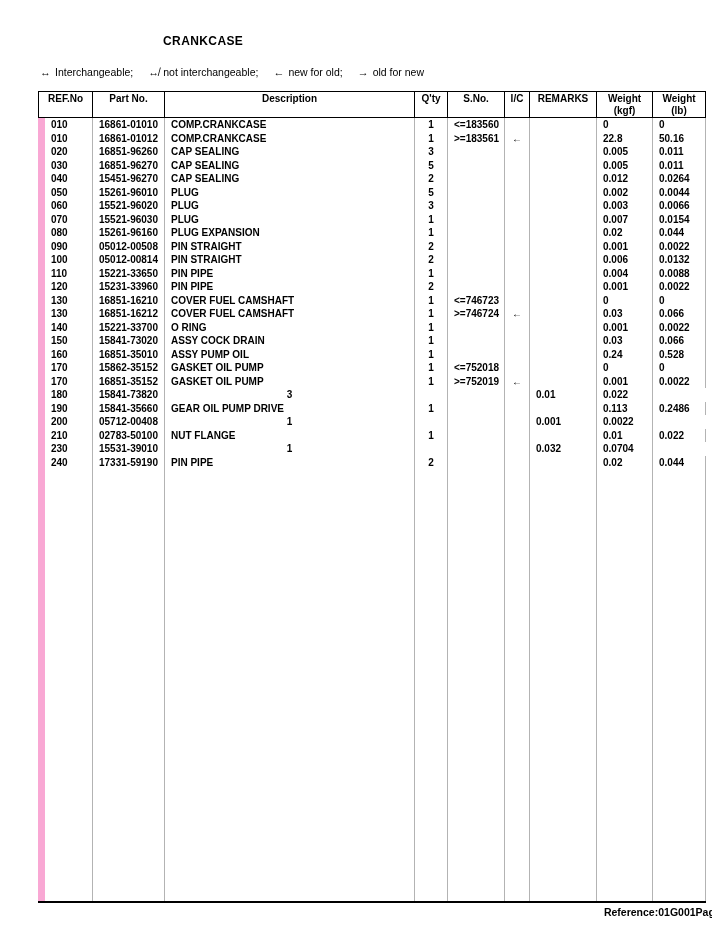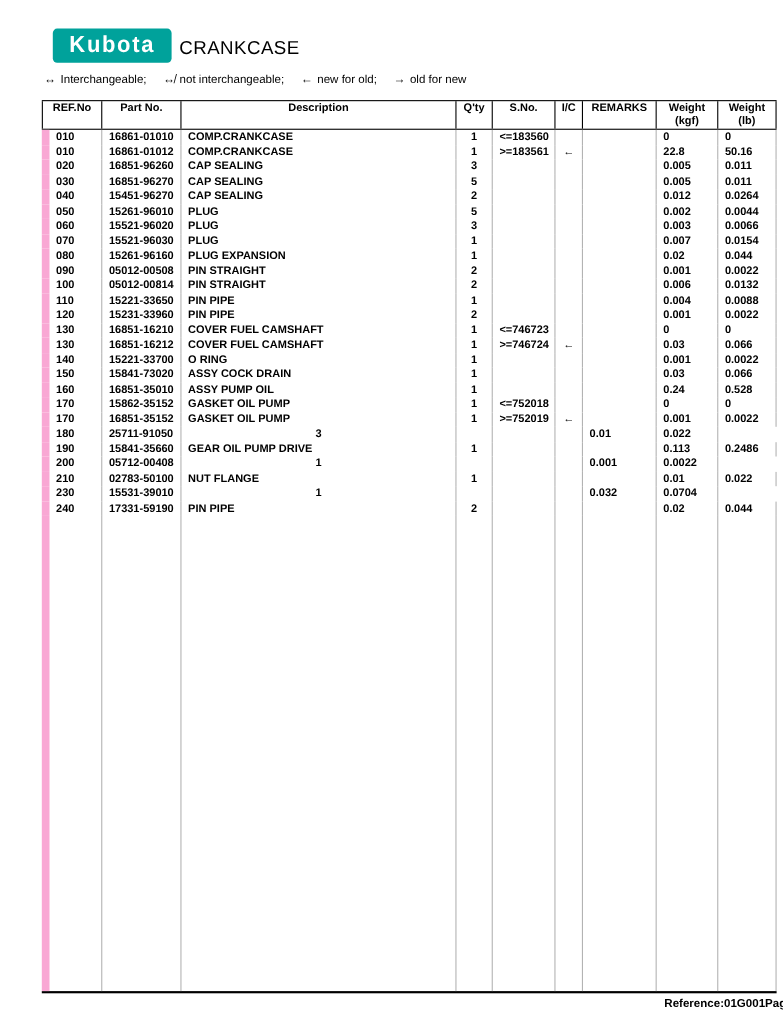--- a/index.html
+++ b/index.html
@@ -10,21 +10,21 @@
   }
   
   .logo {
     position:absolute; left:48px; top:26px; width:108px; height:31px;
     border-radius:4px; display:flex; align-items:center; justify-content:center;
   }
   .logo-text {
     color:#fff; font-weight:bold; font-size:20px; letter-spacing:1.5px;
     transform:scaleY(1.05); font-family:"Liberation Sans", sans-serif;
   }
-  .doc-title { position:absolute; left:163px; top:34px; font-size:17px; font-weight:normal; letter-spacing:0.4px; }
+  .doc-title { position:absolute; left:163px; top:34px; font-size:12px; font-weight:bold; letter-spacing:0.4px; }
   
   .legend { position:absolute; left:40px; top:66px; display:flex; gap:15px; font-size:10.5px; }
   .legend-item { display:flex; gap:4px; align-items:baseline; white-space:nowrap; }
   .legend-sym { font-size:11px; }
   
   .parts-table {
     position:absolute; left:38px; top:91px; width:668px; height:812px;
     display:flex; flex-direction:column; border-bottom:2px solid #000;
   }
   .cols { display:grid; grid-template-columns:55px 72px 250px 33px 57px 25px 67px 56px 53px; }
@@ -49,23 +49,20 @@
   .footer {
     position:absolute; left:38px; top:906px; width:668px;
     display:flex; justify-content:flex-end; font-weight:bold; font-size:10.5px;margin-left:24px;
   }
 </style>
 </head>
 <body>
 
 <div class="page">
 
-  <div class="logo" id="logo" style="background: rgb(0, 162, 155);">
-    <span class="logo-text">Kubota</span>
-  </div>
   <div class="doc-title">CRANKCASE</div>
 
   <div class="legend">
     <span class="legend-item">
       <span class="legend-sym">↔</span>
       <span>Interchangeable;</span>
     </span>
     <span class="legend-item">
       <span class="legend-sym">↮</span>
       <span>not interchangeable;</span>
@@ -328,21 +325,21 @@
           <div class="td">GASKET OIL PUMP</div>
           <div class="td center">1</div>
           <div class="td">&gt;=752019</div>
           <div class="td center">←</div>
           <div class="td"></div>
           <div class="td">0.001</div>
           <div class="td">0.0022</div>
         </div>
         <div class="tr cols">
           <div class="td">180</div>
-          <div class="td">25711-91050</div>
+          <div class="td">15841-73820</div>
           <div class="td center">3</div>
           <div class="td"></div>
           <div class="td center"></div>
           <div class="td"></div>
           <div class="td">0.01</div>
           <div class="td">0.022</div>
         </div>
         <div class="tr cols">
           <div class="td">190</div>
           <div class="td">15841-35660</div>

